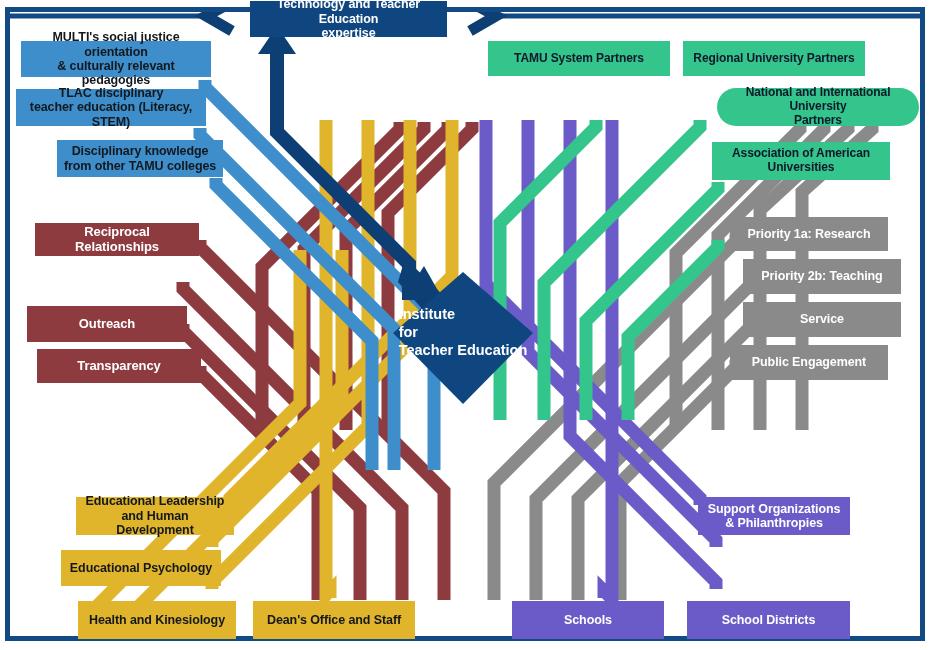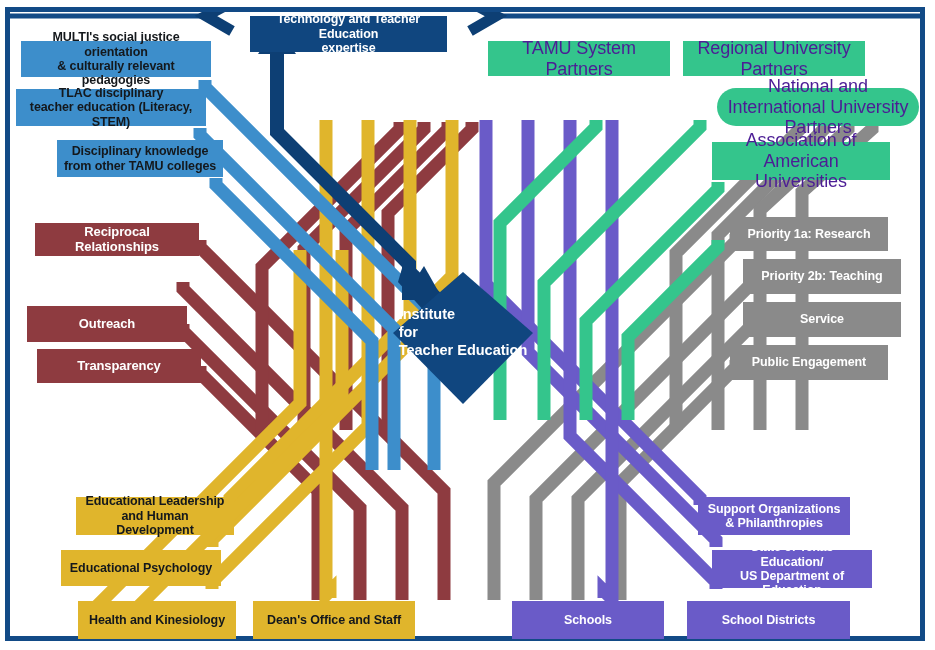--- a/index.html
+++ b/index.html
@@ -4,21 +4,21 @@
 <title>Institute for Teacher Education Diagram</title>
 <style>
   html,body{margin:0;padding:0;background:#ffffff;}
   body{font-family:"Liberation Sans","DejaVu Sans",sans-serif;}
   #stage{position:relative;width:935px;height:650px;overflow:hidden;background:#ffffff;}
   #frame{position:absolute;left:5px;top:7px;width:920px;height:634px;border:5px solid #124a86;box-sizing:border-box;background:transparent;}
   svg#weave{position:absolute;left:0;top:0;width:935px;height:650px;}
   .lbl{position:absolute;box-sizing:border-box;display:flex;align-items:center;justify-content:center;text-align:center;line-height:1.15;letter-spacing:-0.1px;}
   .lbl span{display:block;padding:0 6px;}
   .blue{background:#3d8ecb;color:#14181c;font-size:12.5px;font-weight:600;}
-  .green{background:#34c58c;color:#4c1d95;font-size:18px;font-weight:400;}
+  .green{background:#34c58c;color:#0f172a;font-size:12px;font-weight:700;}
   .red{background:#8e3b40;color:#ffffff;font-size:13px;font-weight:600;}
   .gray{background:#8a8a8a;color:#ffffff;font-size:12.5px;font-weight:600;}
   .yellow{background:#e0b52c;color:#14181c;font-size:12.5px;font-weight:600;}
   .purple{background:#6a5bc8;color:#ffffff;font-size:12.5px;font-weight:600;}
   .navybanner{background:#10467f;color:#ffffff;font-size:12.5px;font-weight:600;}
   #diamond-text{position:absolute;left:393px;top:300px;width:140px;height:66px;display:flex;align-items:center;justify-content:center;color:#ffffff;font-size:14.5px;font-weight:700;line-height:1.22;text-align:left;pointer-events:none;}
 </style>
 </head>
 <body>
 
@@ -105,21 +105,21 @@
 
       <line x1="10" y1="16" x2="215" y2="16" stroke="#124a86" stroke-width="5"></line>
       <line x1="487" y1="16" x2="920" y2="16" stroke="#124a86" stroke-width="5"></line>
       <polyline points="232,2 206,16 232,31" fill="none" stroke="#0d3f74" stroke-width="11" stroke-linejoin="miter"></polyline>
       <polyline points="470,2 496,16 470,31" fill="none" stroke="#0d3f74" stroke-width="11" stroke-linejoin="miter"></polyline>
 
       <polygon points="463,272 533,333 463,404 393,333" fill="#10467f"></polygon>
     </g>
   </svg>
 
-  <div class="lbl navybanner" style="left:250px;top:16px;width:197px;height:36px;flex-direction:column;">
+  <div class="lbl navybanner" style="left:250px;top:1px;width:197px;height:36px;flex-direction:column;">
     <span>Technology and Teacher Education</span>
     <span>expertise</span>
   </div>
 
   <div id="diamond-text">
     <div>
       <span>Institute</span><br>
       <span>for</span><br>
       <span>Teacher Education</span>
     </div>
@@ -190,24 +190,20 @@
     <span>Health and Kinesiology</span>
   </div>
   <div class="lbl yellow" style="left:253px;top:601px;width:162px;height:38px;">
     <span>Dean's Office and Staff</span>
   </div>
 
   <div class="lbl purple" style="left:698px;top:497px;width:152px;height:38px;flex-direction:column;">
     <span>Support Organizations</span>
     <span>&amp; Philanthropies</span>
   </div>
-  <div class="lbl purple" style="left:712px;top:550px;width:160px;height:38px;flex-direction:column;">
-    <span>State of Texas Education/</span>
-    <span>US Department of Education</span>
-  </div>
   <div class="lbl purple" style="left:512px;top:601px;width:152px;height:38px;">
     <span>Schools</span>
   </div>
   <div class="lbl purple" style="left:687px;top:601px;width:163px;height:38px;">
     <span>School Districts</span>
   </div>
 
 </div>
 
 </body></html>

